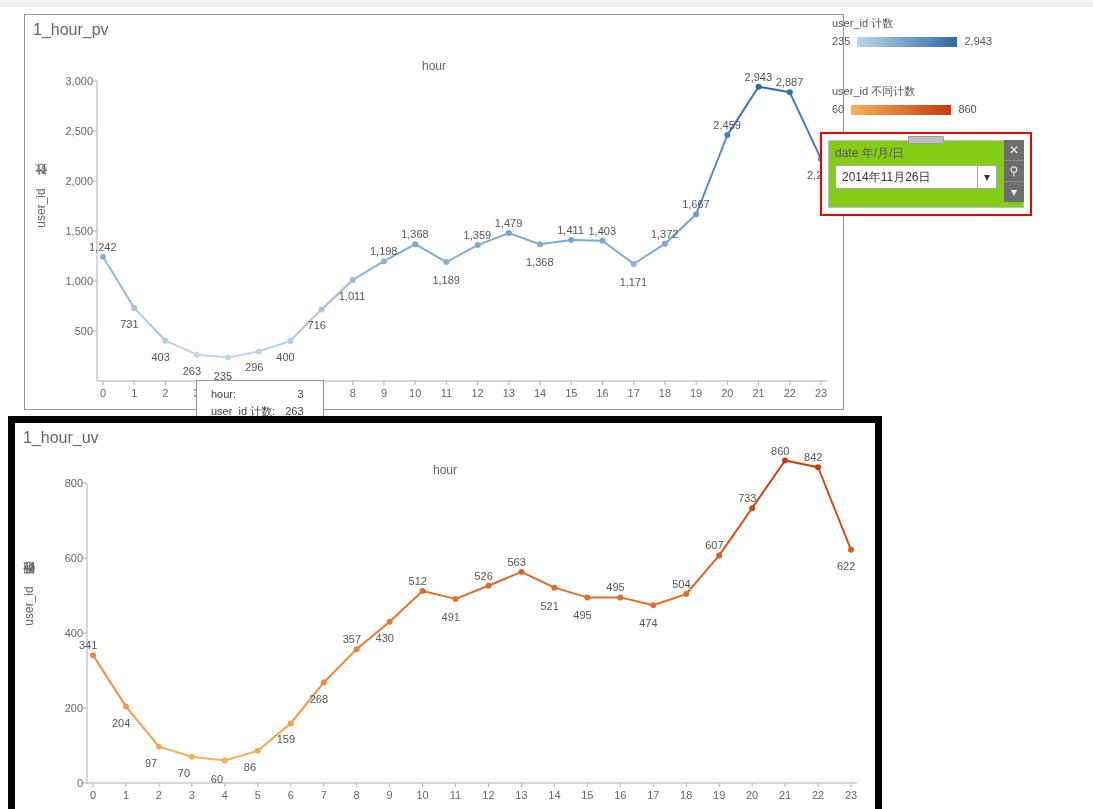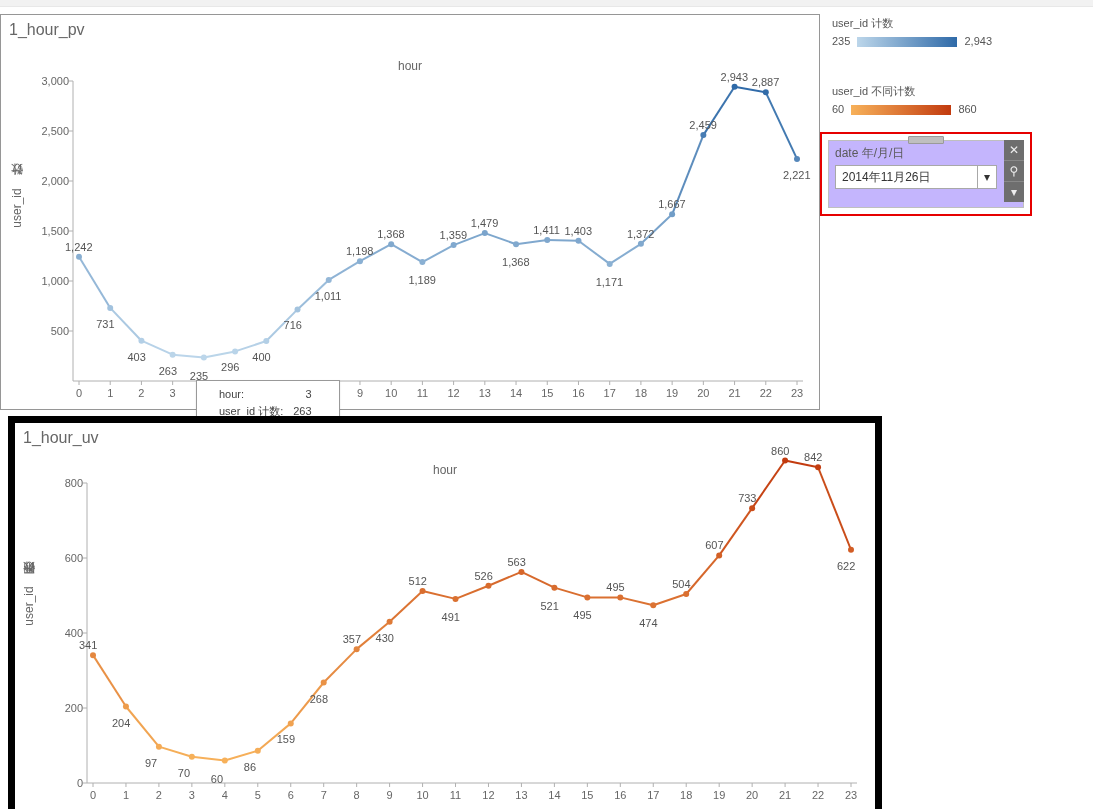--- a/index.html
+++ b/index.html
@@ -8,45 +8,45 @@
   .chart-card{position:absolute;background:#fff;border:1px solid #969696}
   .chart-card.light{border:7px solid #000000}
   .chart-title{position:absolute;left:8px;top:6px;font-size:16px;color:#666}
   .axis-title-top{position:absolute;left:50%;transform:translateX(-50%);font-size:12px;color:#666}
   .y-axis-title{position:absolute;writing-mode:vertical-rl;transform:rotate(180deg);font-size:12px;color:#666}
   .plot{position:absolute}
   .plot svg{overflow:visible}
   .tick-label{position:absolute;font-size:11px;color:#666;text-align:center;width:26px;margin-left:-13px}
   .y-tick{position:absolute;font-size:11px;color:#666;text-align:right;width:34px;margin-left:-38px}
   .data-label{position:absolute;font-size:11px;color:#555;white-space:nowrap}
-  .tooltip{position:absolute;background:#fff;border:1px solid #999;padding:4px 16px;font-size:11px;color:#444;box-shadow:0 1px 2px rgba(0,0,0,.1);line-height:1.4}
+  .tooltip{position:absolute;background:#fff;border:1px solid #999;padding:4px 8px;font-size:11px;color:#444;box-shadow:0 1px 2px rgba(0,0,0,.1);line-height:1.4}
   .tooltip td{padding:0 4px}
   
   .legend-block{position:absolute;font-size:11px;color:#555}
   .grad{height:10px;width:100px;display:inline-block;vertical-align:middle;margin:0 4px}
   .grad.blue{background:linear-gradient(90deg,#bcd6ea,#2f6aa8)}
   .grad.orange{background:linear-gradient(90deg,#f7b15a,#c23a0e)}
   .filter-panel{position:absolute;border:2px solid #e60000;background:#fff}
-  .filter-inner{position:absolute;inset:6px;border:1px solid #bfbfbf;background:#c4b5fd}
+  .filter-inner{position:absolute;inset:6px;border:1px solid #bfbfbf;background:#84cc16}
   .filter-handle{position:absolute;left:50%;top:-5px;transform:translateX(-50%);width:34px;height:6px;background:#bfbfbf;border:1px solid #9a9a9a;border-radius:1px}
   .filter-title{position:absolute;left:6px;top:4px;font-size:12px;color:#5a5a5a}
   .filter-dd{position:absolute;left:6px;right:6px;top:24px;height:22px;background:#fff;border:1px solid #a8a8a8;display:flex;align-items:center}
   .filter-dd span{flex:1;padding:0 6px;color:#333}
   .filter-dd .caret{width:18px;height:100%;border-left:1px solid #a8a8a8;display:flex;align-items:center;justify-content:center;color:#333}
   .side-btns{position:absolute;right:-1px;top:-1px;width:20px;background:#6e6e6e;color:#eee;display:flex;flex-direction:column}
   .side-btns div{height:20px;display:flex;align-items:center;justify-content:center;border-bottom:1px solid #888;font-size:12px}
   .axis-line{stroke:#b0b0b0;stroke-width:1}
 </style>
 </head>
 <body>
 
 <div class="canvas">
   <div class="top-bar"></div>
 
-  <div class="chart-card" style="left:0;top:14px;width:818px;height:394px">
+  <div class="chart-card" style="left:24px;top:14px;width:818px;height:394px">
     <div class="chart-title">1_hour_pv</div>
     <div class="axis-title-top" style="top:44px">hour</div>
     <div class="y-axis-title" style="left:8px;top:170px">user_id 计数</div>
     <div class="plot" id="plot-pv" style="left:72px;top:66px;width:730px;height:300px"><svg width="730" height="300">
           <line x1="0" y1="300" x2="730" y2="300" class="axis-line"></line>
           <line x1="0" y1="0" x2="0" y2="300" class="axis-line"></line>
           <line x1="-4" y1="250" x2="0" y2="250" class="axis-line"></line>
           <line x1="-4" y1="200" x2="0" y2="200" class="axis-line"></line>
           <line x1="-4" y1="150" x2="0" y2="150" class="axis-line"></line>
           <line x1="-4" y1="100" x2="0" y2="100" class="axis-line"></line>

